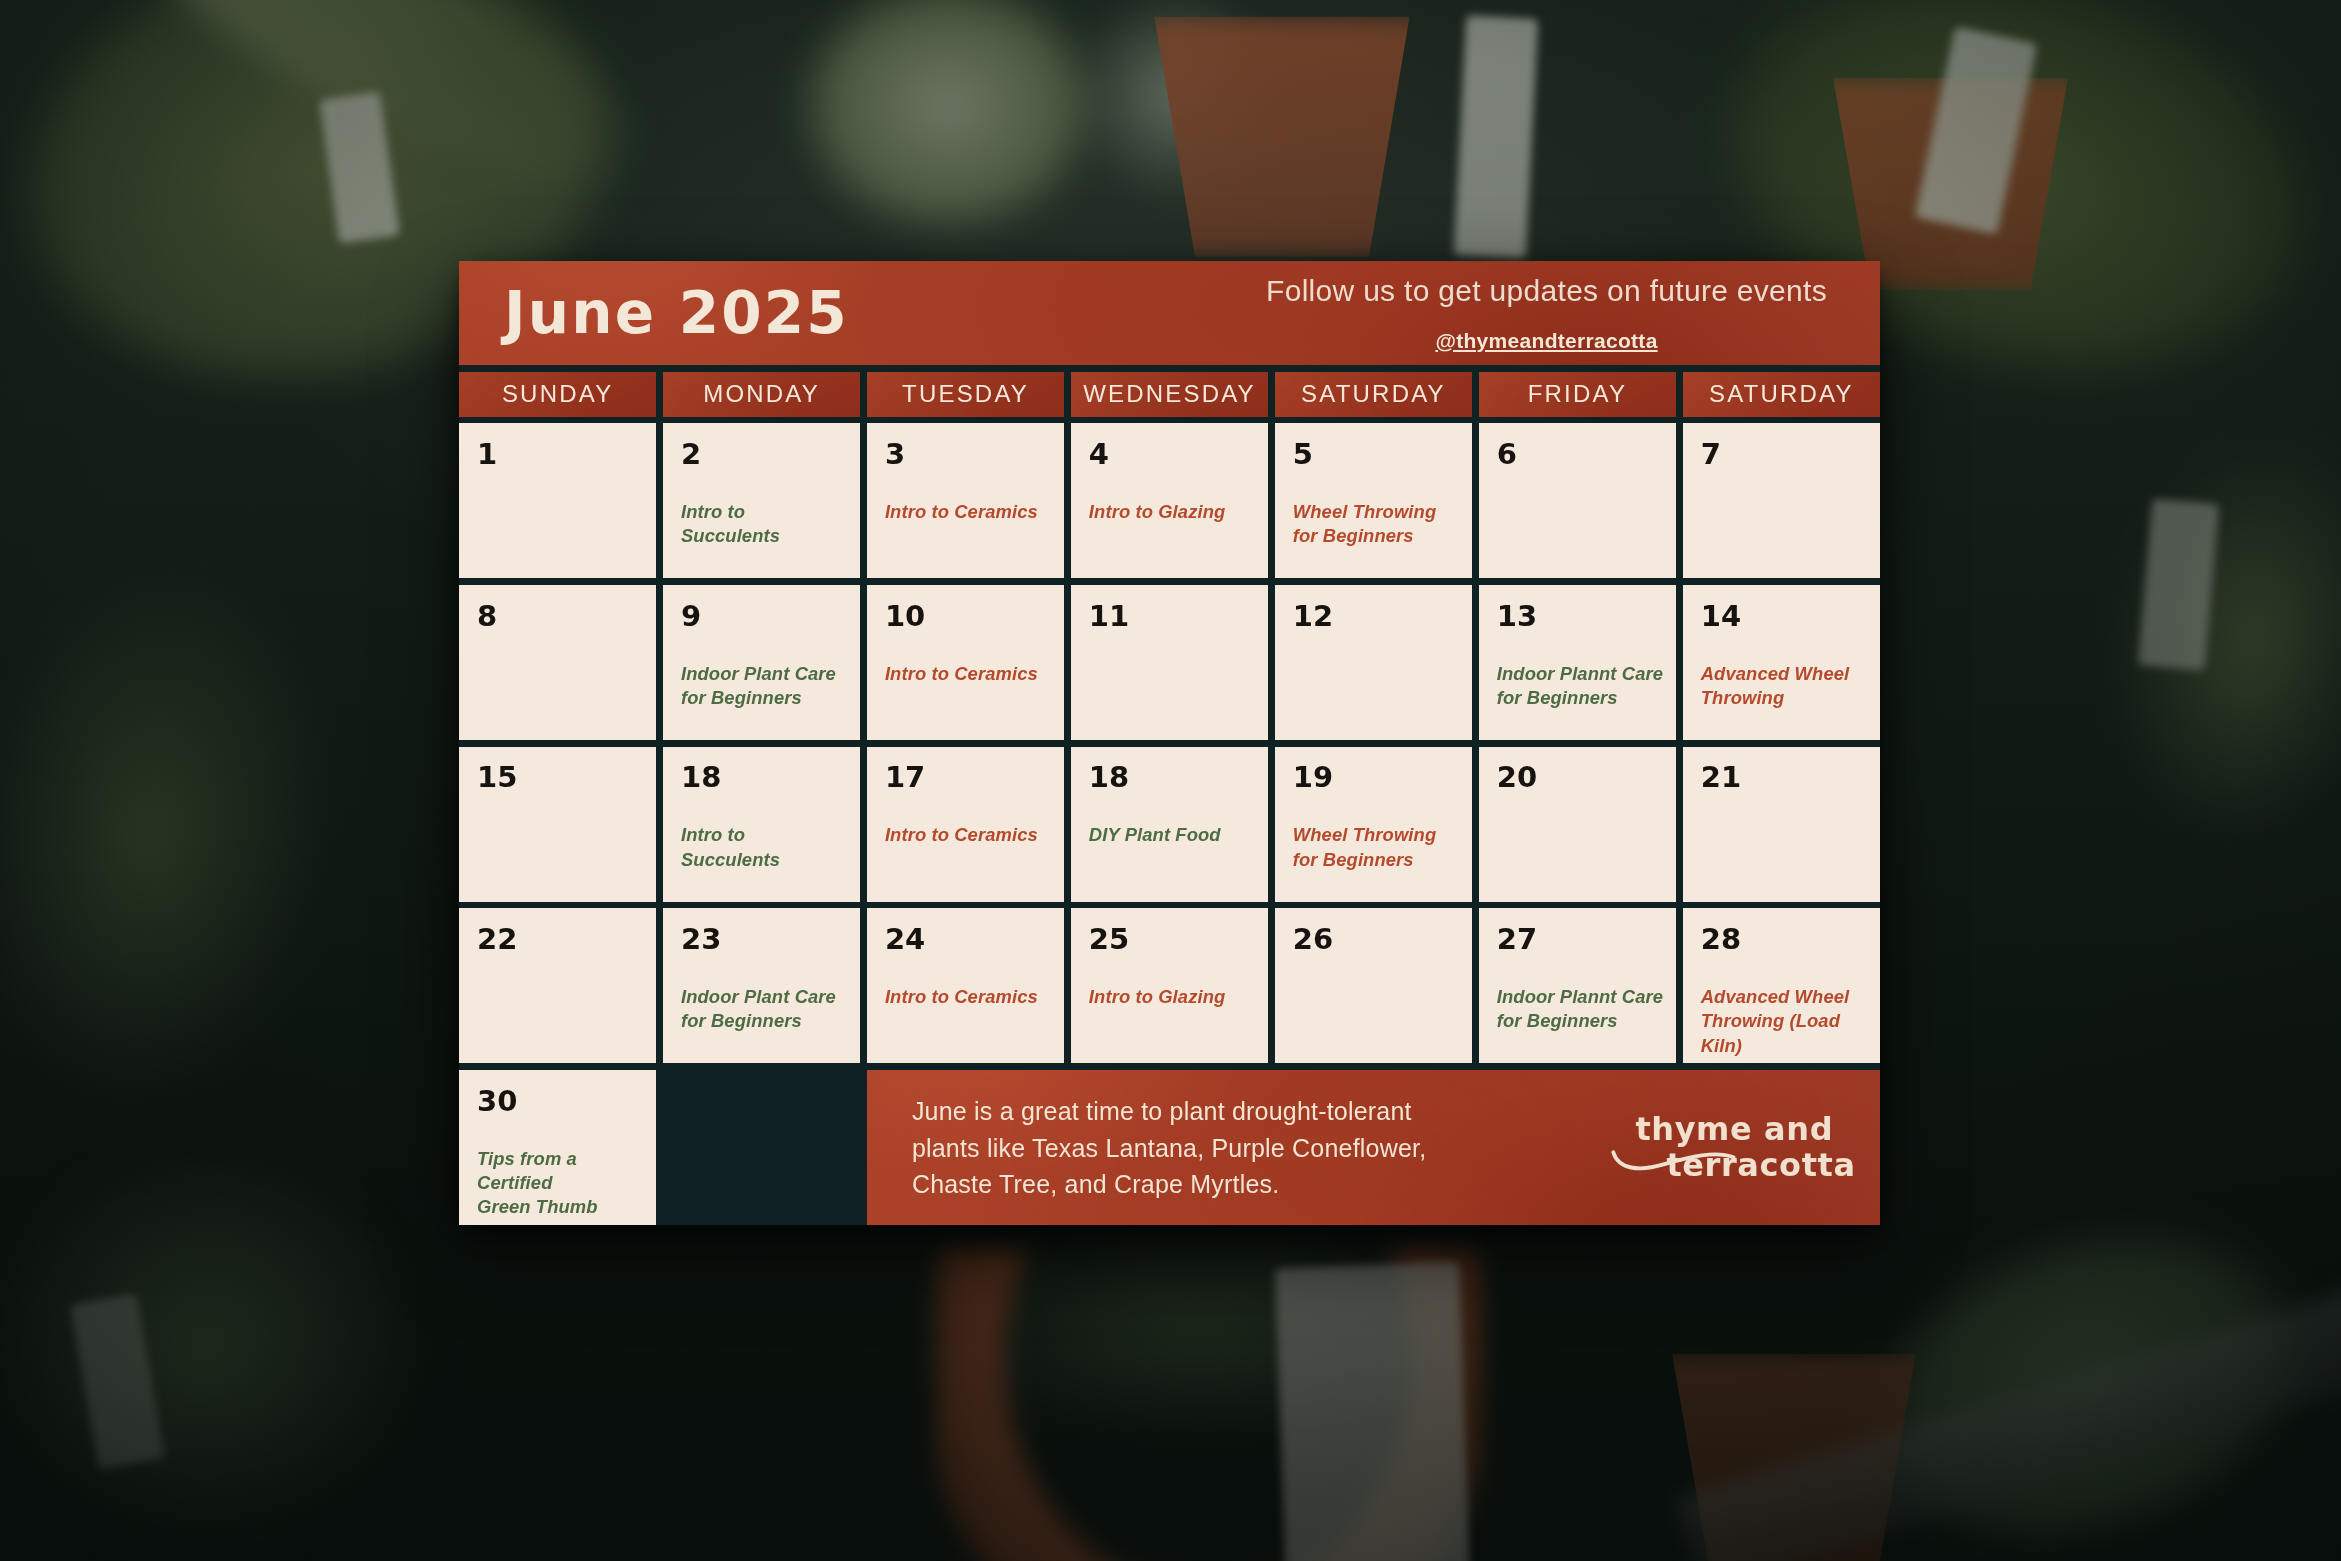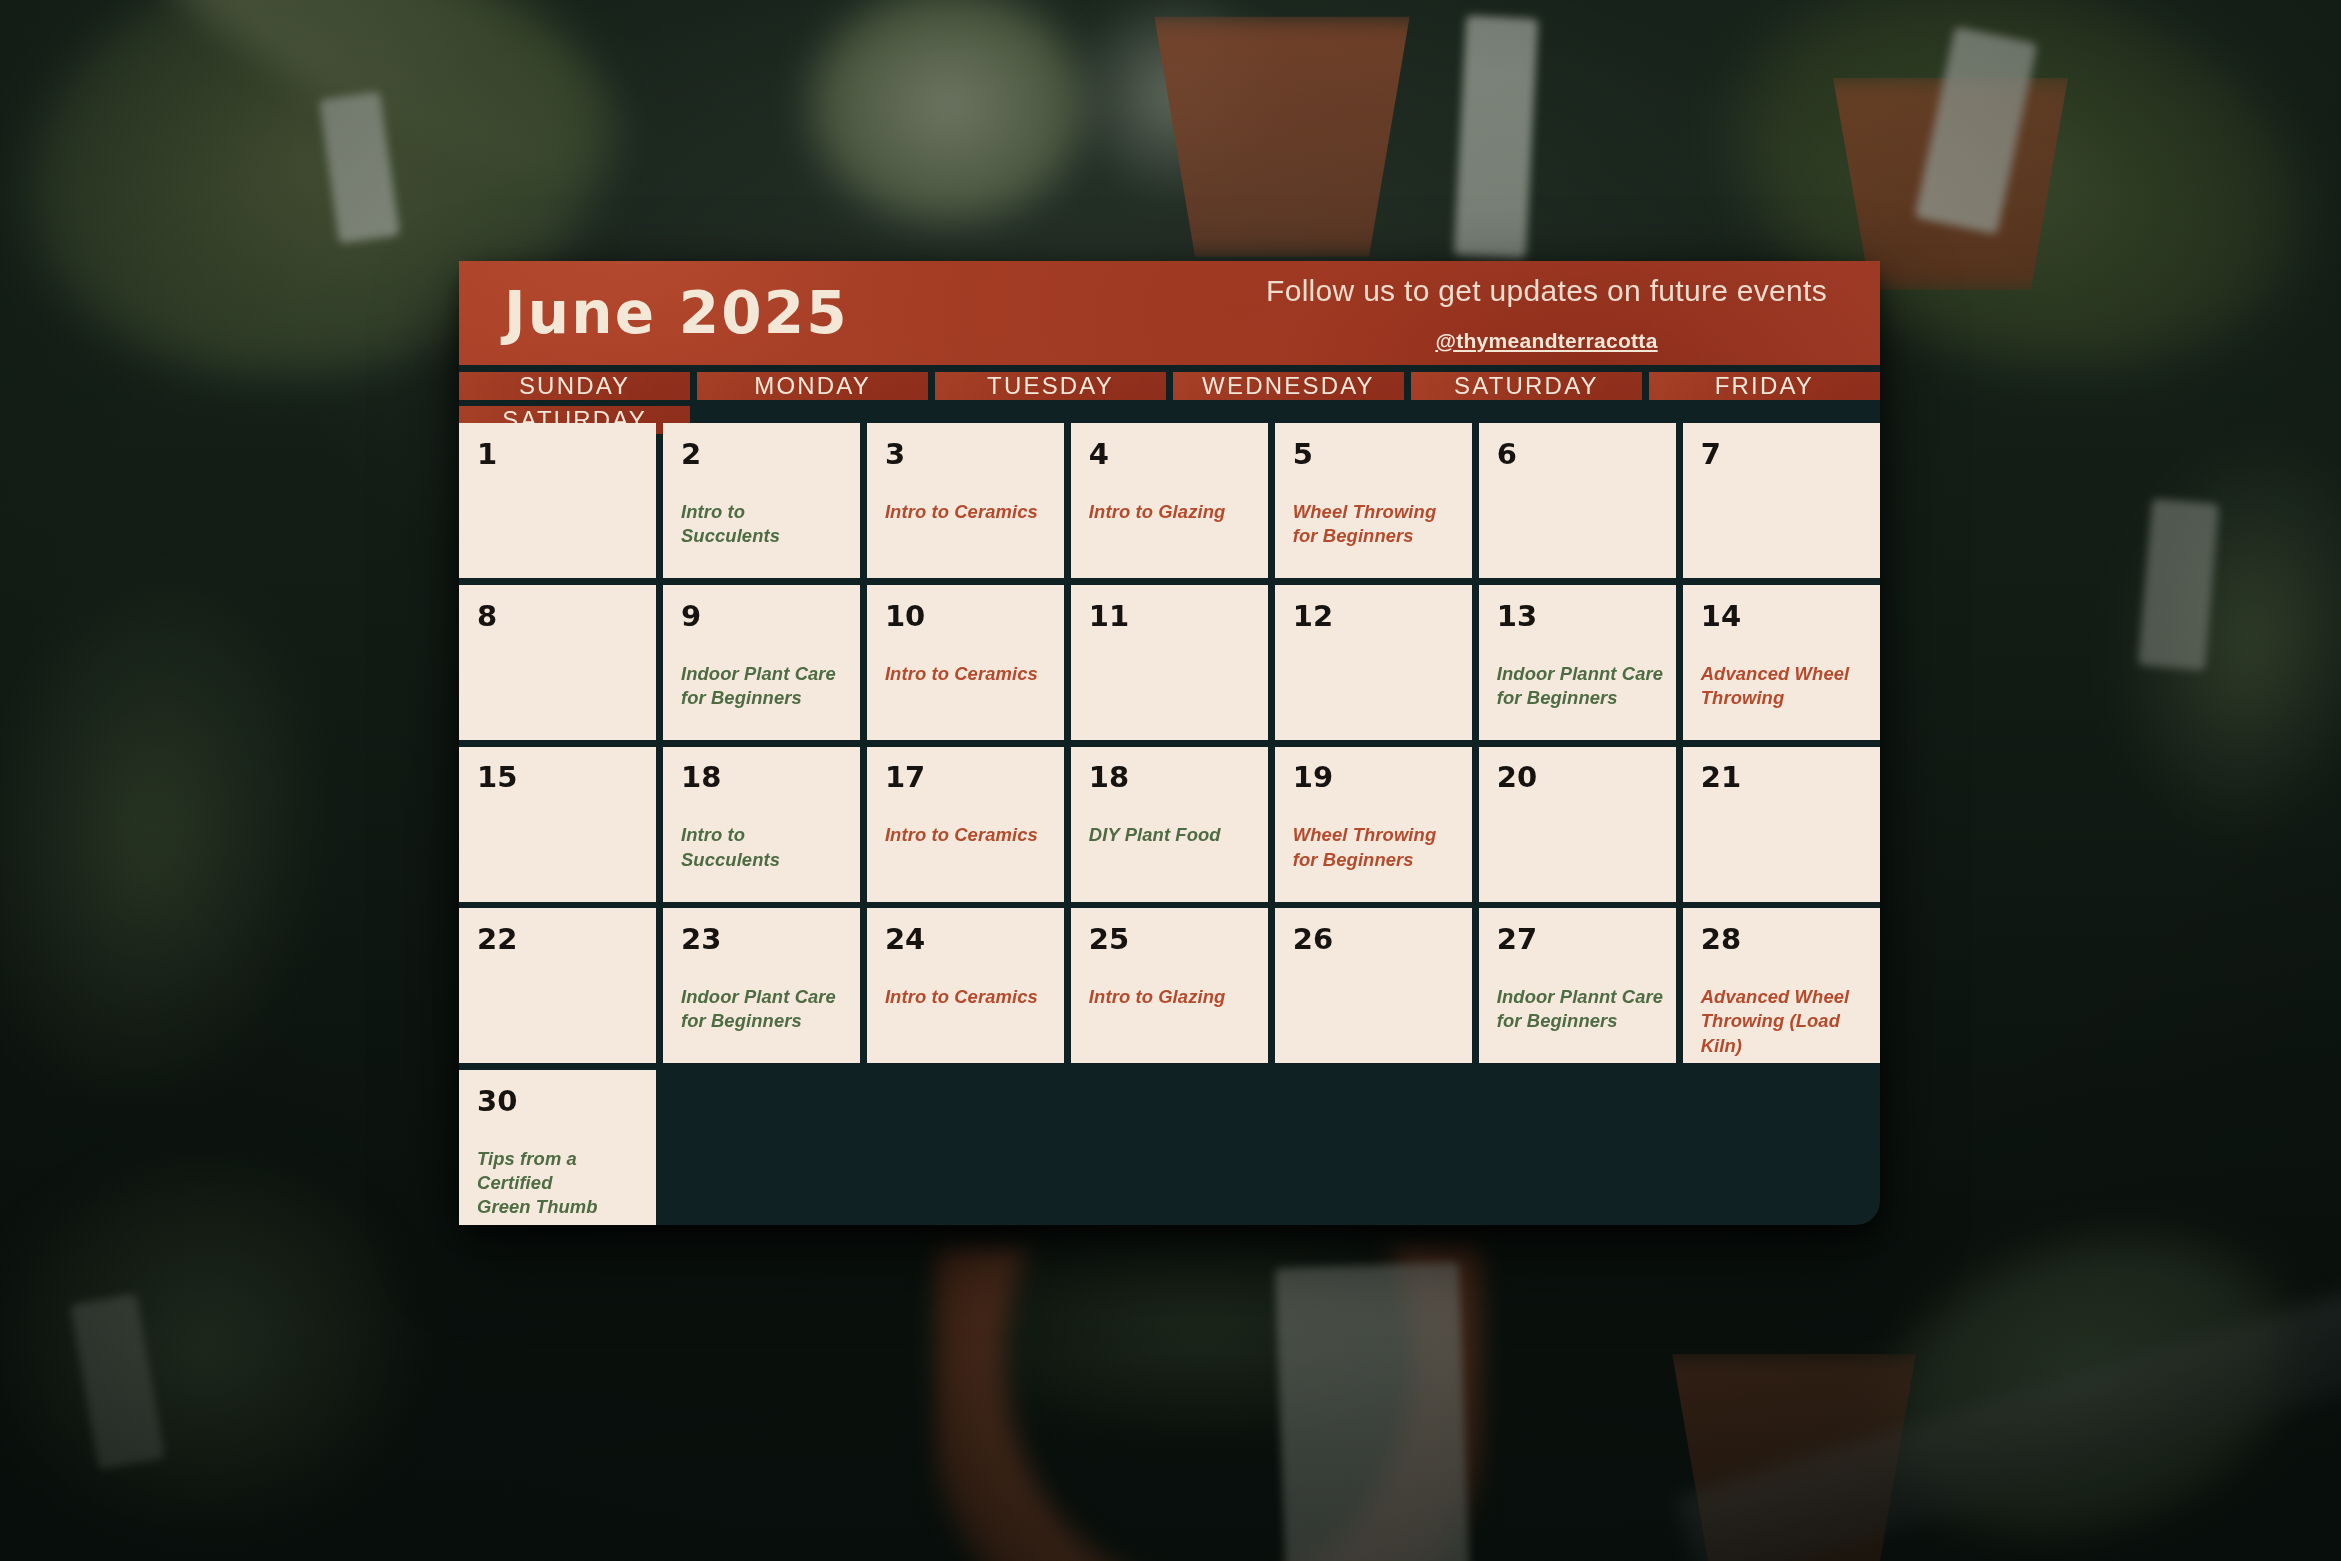--- a/index.html
+++ b/index.html
@@ -49,21 +49,21 @@
     height:104px;display:flex;align-items:center;justify-content:space-between;
     padding:0 53px 0 45px;box-sizing:border-box;
   }
   .month-title{
     margin:0;font-family:"DejaVu Sans",sans-serif;font-weight:700;
     font-size:58px;letter-spacing:2.2px;color:var(--text-cream);
   }
   .follow{text-align:center;color:var(--text-cream);}
   .follow-line{font-size:30px;font-weight:400;opacity:.94;letter-spacing:0.3px;}
   .follow-handle{margin-top:21px;font-size:21px;font-weight:700;letter-spacing:0.3px;text-decoration:underline;}
-  .weekday-row{display:grid;grid-template-columns:repeat(6,1fr);gap:6.7px;height:45px;}
+  .weekday-row{display:grid;grid-template-columns:repeat(7,1fr);gap:6.7px;height:45px;}
   .wd{
     display:flex;align-items:center;justify-content:center;
     color:#f4e8da;font-size:24px;letter-spacing:2.2px;font-weight:400;
   }
   .grid{display:grid;grid-template-columns:repeat(7,1fr);grid-auto-rows:155px;gap:6.7px;}
   .cell{
     background:var(--cream);box-sizing:border-box;
     padding:16.7px 12.3px 0 18px;overflow:hidden;
   }
   .num{
@@ -138,20 +138,32 @@
           <div class="wd redtex">SUNDAY</div>
           <div class="wd redtex">MONDAY</div>
           <div class="wd redtex">TUESDAY</div>
           <div class="wd redtex">WEDNESDAY</div>
           <div class="wd redtex">SATURDAY</div>
           <div class="wd redtex">FRIDAY</div>
           <div class="wd redtex">SATURDAY</div>
         </div>
 
       <div class="grid" id="daysGrid">
+        <div class="footer-cell redtex">
+          <div class="footer-note">June is a great time to plant drought-tolerant
+plants like Texas Lantana, Purple Coneflower,
+Chaste Tree, and Crape Myrtles.</div>
+          <div class="logo">
+            <span class="logo-l1">thyme and</span>
+            <svg class="swash" viewBox="0 0 300 70" aria-hidden="true">
+              <path d="M10 18 C 22 58, 70 64, 130 46 S 250 14, 292 30" fill="none" stroke="#f0e0cd" stroke-width="9" stroke-linecap="round"></path>
+            </svg>
+            <span class="logo-l2">terracotta</span>
+          </div>
+        </div>
       <div class="cell">
             <div class="num">1</div>
           </div>
           <div class="cell">
             <div class="num">2</div>
             <div class="ev ev-green">Intro to Succulents</div>
           </div>
           <div class="cell">
             <div class="num">3</div>
             <div class="ev ev-red">Intro to Ceramics</div>

